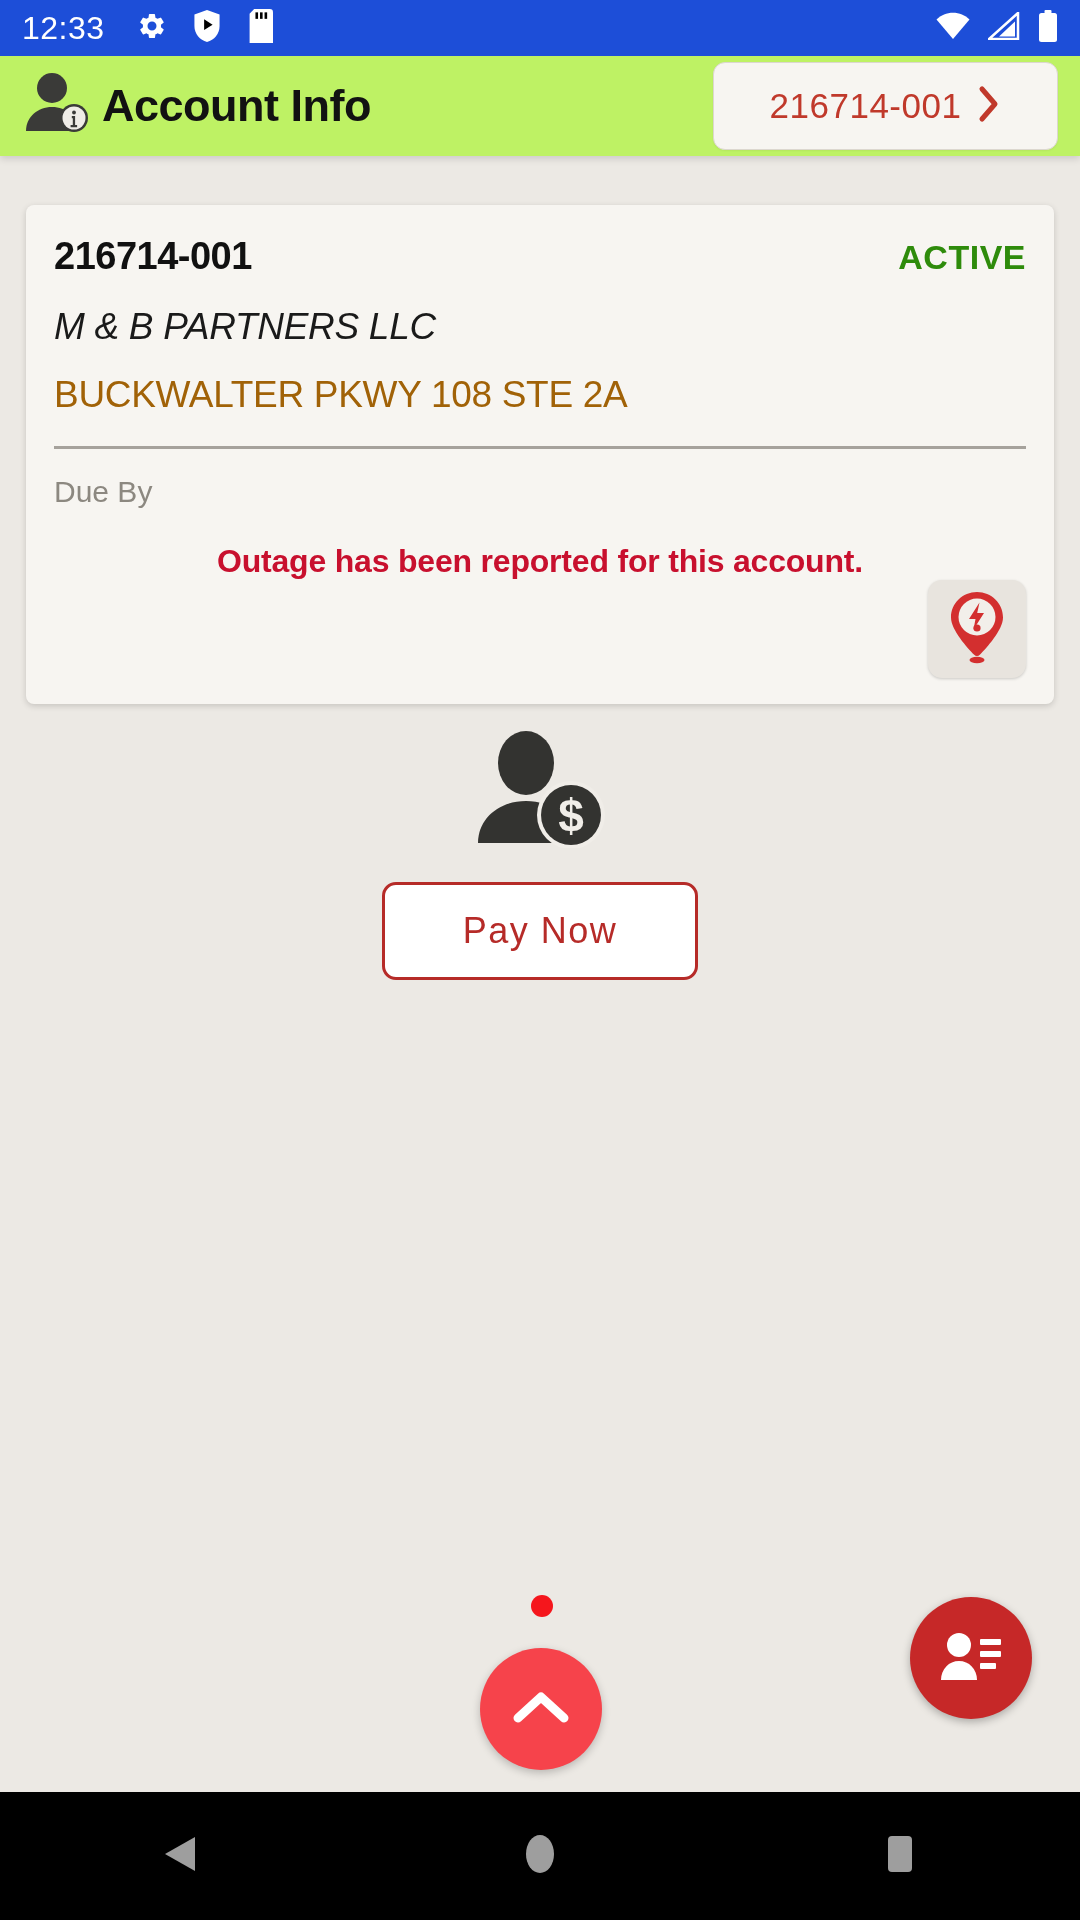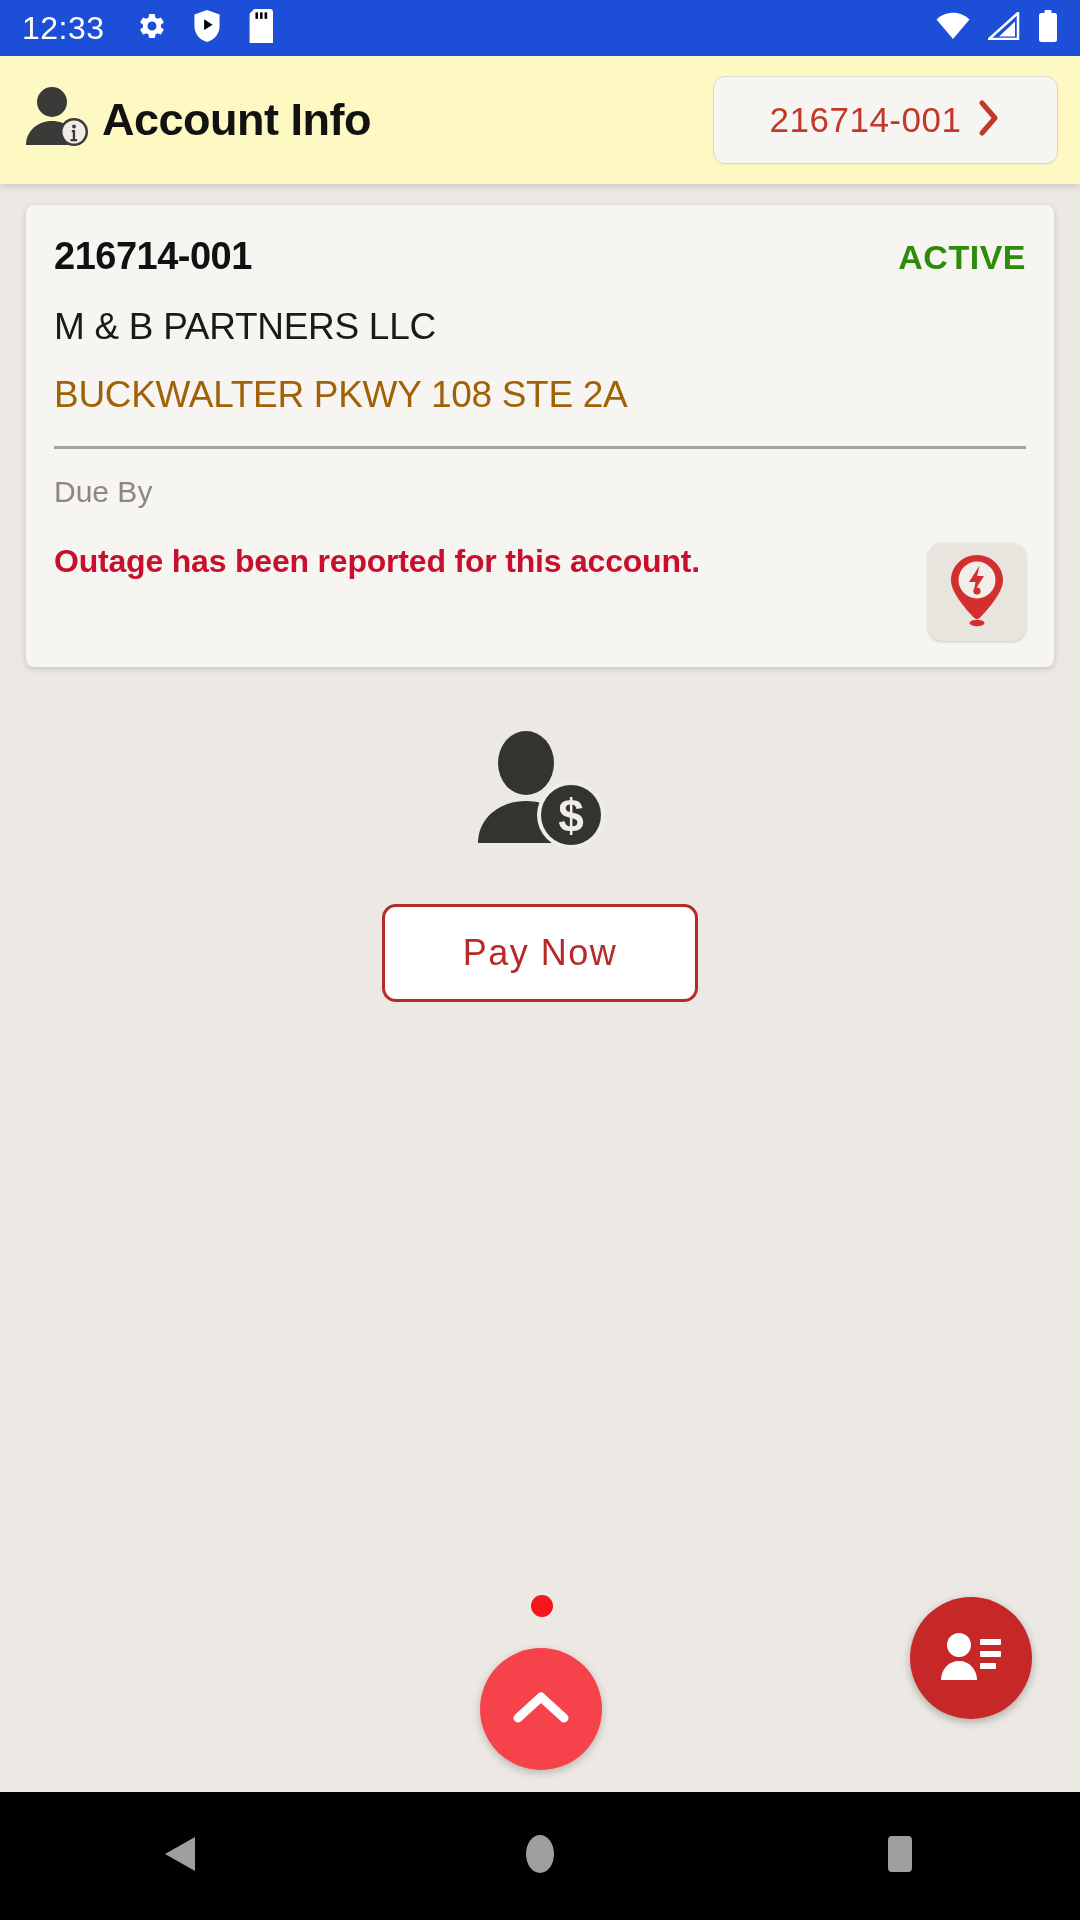--- a/index.html
+++ b/index.html
@@ -17,22 +17,22 @@
     background:#1d4ed8; display:flex; align-items:center;
     padding:0 22px; z-index:40;
   }
   .sb-clock { color:#fff; font-size:32px; letter-spacing:.5px; }
   .sb-left-icons { display:flex; align-items:center; gap:26px; margin-left:32px; }
   .sb-right { margin-left:auto; display:flex; align-items:center; gap:18px; }
   .sb-ico { display:block; }
 
   
   .appbar {
-    position:absolute; top:56px; left:0; width:1080px; height:128px;
-    background:#fef9c3; display:flex; align-items:center; padding:16px 22px;
+    position:absolute; top:56px; left:0; width:1080px; height:100px;
+    background:#bef264; display:flex; align-items:center; padding:16px 22px;
     box-shadow:0 3px 7px rgba(0,0,0,0.13); z-index:30;
   }
   .hdr-left { display:flex; align-items:center; gap:12px; }
   .hdr-title { font-size:45px; font-weight:bold; color:#121212; letter-spacing:-0.5px; }
   .acct-chip {
     margin-left:auto; height:88px; min-width:345px;
     border:1px solid #DCD7CF; border-radius:12px; background:#F7F5F1;
     display:flex; align-items:center; justify-content:center; gap:16px;
     padding:0 26px; box-shadow:0 1px 2px rgba(0,0,0,0.05);
   }
@@ -41,42 +41,42 @@
   
   .card {
     position:absolute; top:205px; left:26px; width:1028px;
     background:#F7F5F1; border-radius:8px;
     box-shadow:0 2px 6px rgba(0,0,0,0.16);
     padding:30px 28px 26px 28px;
   }
   .card-row1 { display:flex; align-items:baseline; }
   .acct-num { font-size:38px; font-weight:bold; color:#111; letter-spacing:-0.5px; }
   .status-badge { margin-left:auto; font-size:34px; font-weight:bold; color:#2E8B0B; letter-spacing:.5px; }
-  .cust-name { margin-top:28px; font-size:37px; color:#1A1A1A; letter-spacing:-0.3px; }
+  .cust-name { margin-top:28px; font-size:37px; color:#1A1A1A; letter-spacing:-0.3px;font-style:italic; }
   .cust-addr { margin-top:26px; font-size:37px; color:#a16207; letter-spacing:-0.3px; }
   .divider { margin-top:30px; height:3px; background:#A6A29C; }
   .due-label { margin-top:26px; font-size:30px; color:#8C8880; }
   .due-date { margin-top:10px; font-size:38px; color:#1A1A1A; }
-  .alert-row { margin-top:34px; display:flex; align-items:flex-start; }
+  .alert-row { margin-top:34px; display:flex; align-items:center;flex-direction:column; }
   .alert-text { font-size:32px; font-weight:bold; color:#C8102E; letter-spacing:-0.2px; }
   .outage-btn {
     margin-left:auto; width:98px; height:98px; border-radius:14px;
     background:#E8E4DE; display:flex; align-items:center; justify-content:center;
     box-shadow:0 1px 3px rgba(0,0,0,0.18);
   }
 
   
   .balance-wrap {
     position:absolute; top:730px; left:0; width:1080px;
     display:flex; flex-direction:column; align-items:center;
   }
   .bal-icon { margin-bottom:6px; }
   .bal-amount { font-size:96px; color:#0F0F0F; letter-spacing:2px; font-weight:400; }
   .pay-btn {
-    margin-top:46px; width:316px; height:98px;
+    margin-top:24px; width:316px; height:98px;
     border:3px solid #B62B28; border-radius:14px; background:#FFFFFF;
     display:flex; align-items:center; justify-content:center;
     font-size:36px; color:#B62B28; letter-spacing:1.5px;
   }
 
   
   .dot-indicator {
     position:absolute; top:1595px; left:531px;
     width:22px; height:22px; border-radius:50%; background:#F5161C;
   }

